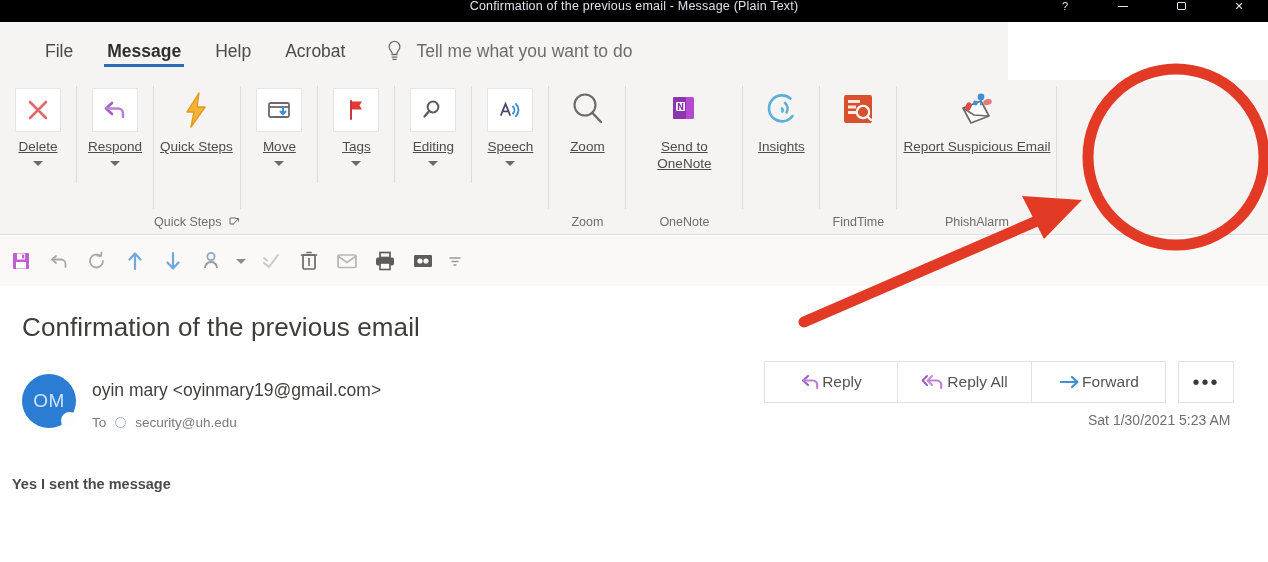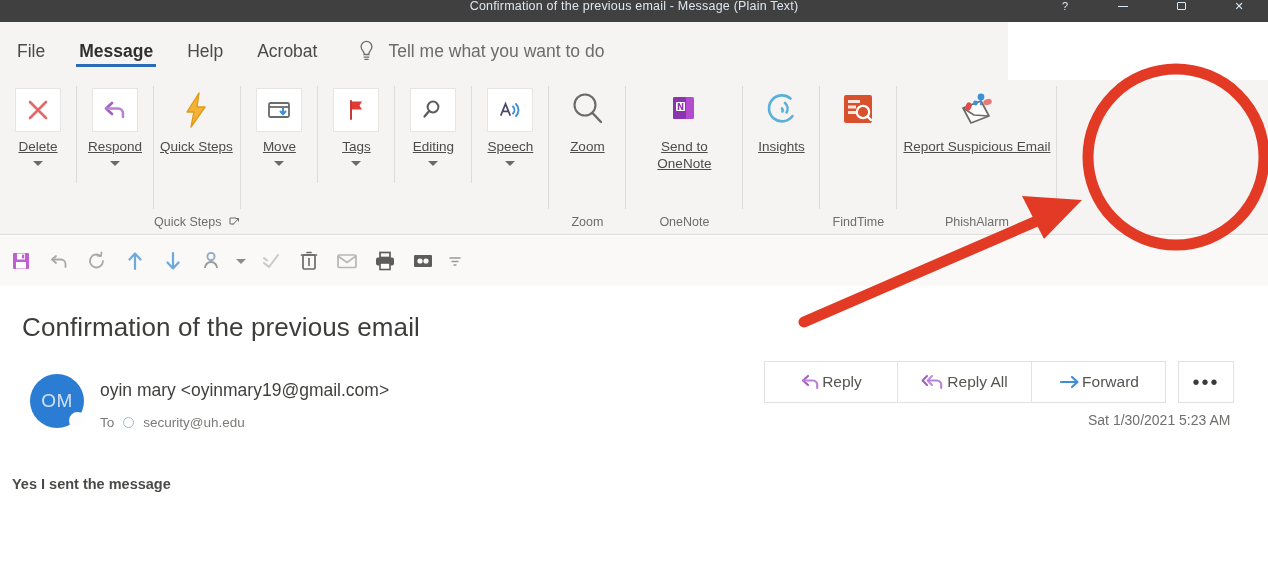--- a/index.html
+++ b/index.html
@@ -8,21 +8,21 @@
     overflow: hidden;
     background: #ffffff;
     font-family: "Liberation Sans", sans-serif;
     -webkit-font-smoothing: antialiased;
   }
   #app { position: relative; width: 1268px; height: 562px; background: #fff; }
 
   
   .titlebar {
     position: absolute; left: 0; top: 0; width: 1268px; height: 22px;
-    background: #404040;
+    background: #000000;
     display: flex; align-items: center; justify-content: center;
   }
   .titlebar-text {
     color: #e8eff8; font-size: 12.5px; letter-spacing: .2px;
     white-space: nowrap; opacity: .95; transform: translateY(-5px);
   }
   .win-controls {
     position: absolute; right: 0; top: 0; height: 22px; display: flex; align-items: center;
   }
   .win-btn {
@@ -31,21 +31,21 @@
   .win-glyph {
     color: #dce8f6; font-size: 11px; line-height: 1; transform: translateY(-5px);
   }
   .wb-min { width: 10px; height: 0; border-top: 1.6px solid #dce8f6; transform: translateY(-5px); }
   .wb-restore { width: 9px; height: 8px; border: 1.4px solid #dce8f6; border-radius: 1px; transform: translateY(-5px); }
 
   
   .tabstrip {
     position: absolute; left: 0; top: 22px; width: 1008px; height: 58px;
     background: #f5f4f3;
-    display: flex; align-items: center;
+    display: flex; align-items: center; padding-left: 28px;
   }
   .tab {
     position: relative; height: 58px; display: flex; align-items: center;
     padding: 0 17px; font-size: 17.5px; color: #4a4a48; white-space: nowrap;
   }
   .tab.active { color: #2f2f2d; font-weight: bold; }
   .tab.active .tab-underline {
     position: absolute; left: 14px; right: 14px; bottom: 13px;
     height: 3.5px; background: #2b6cb8;
   }
@@ -108,21 +108,21 @@
     width: 0; height: 0; border-left: 5px solid transparent;
     border-right: 5px solid transparent; border-top: 5px solid #8c8b89;
   }
 
   
   .pane { position: absolute; left: 0; top: 286px; width: 1268px; height: 276px; background: #fff; }
   .subject {
     position: absolute; left: 22px; top: 26px;
     font-size: 26px; color: #3d3d3b; letter-spacing: .1px; white-space: nowrap;
   }
-  .sender-block { position: absolute; left: 30px; top: 88px; display: flex; gap: 16px; }
+  .sender-block { position: absolute; left: 22px; top: 88px; display: flex; gap: 16px; }
   .avatar {
     position: relative; width: 54px; height: 54px; border-radius: 50%;
     background: #2b7cd3; display: flex; align-items: center; justify-content: center;
     color: #cfe2f7; font-size: 19px; letter-spacing: .5px;
   }
   .avatar-presence {
     position: absolute; right: -2px; bottom: -1px; width: 17px; height: 17px;
     border-radius: 50%; background: #fdfdfd; border: 2px solid #fff;
   }
   .sender-lines { padding-top: 6px; }

